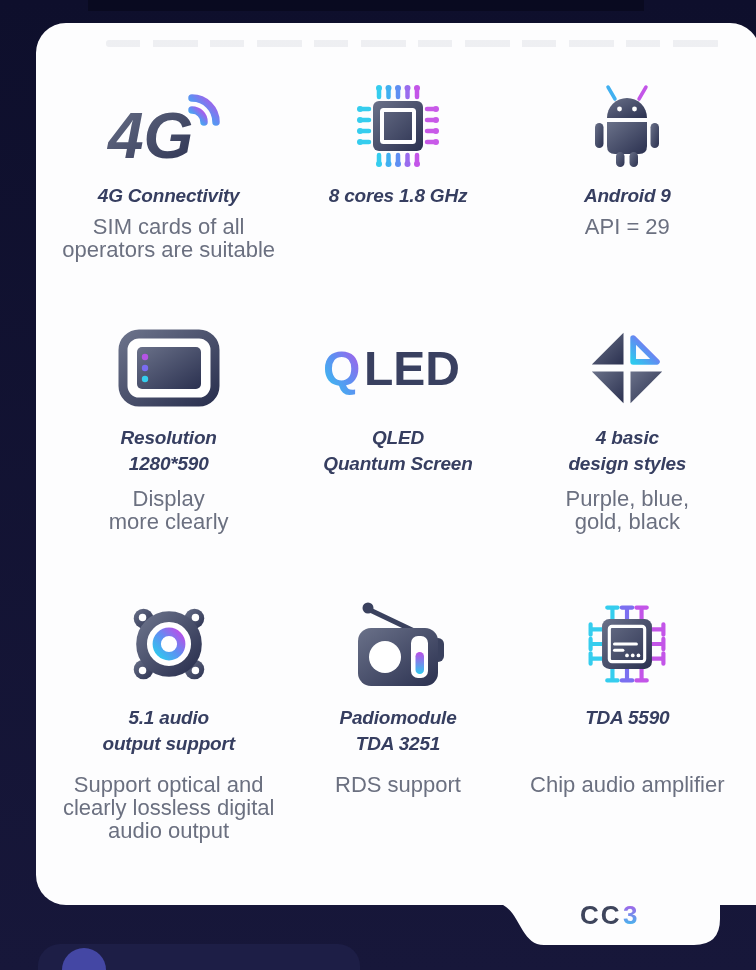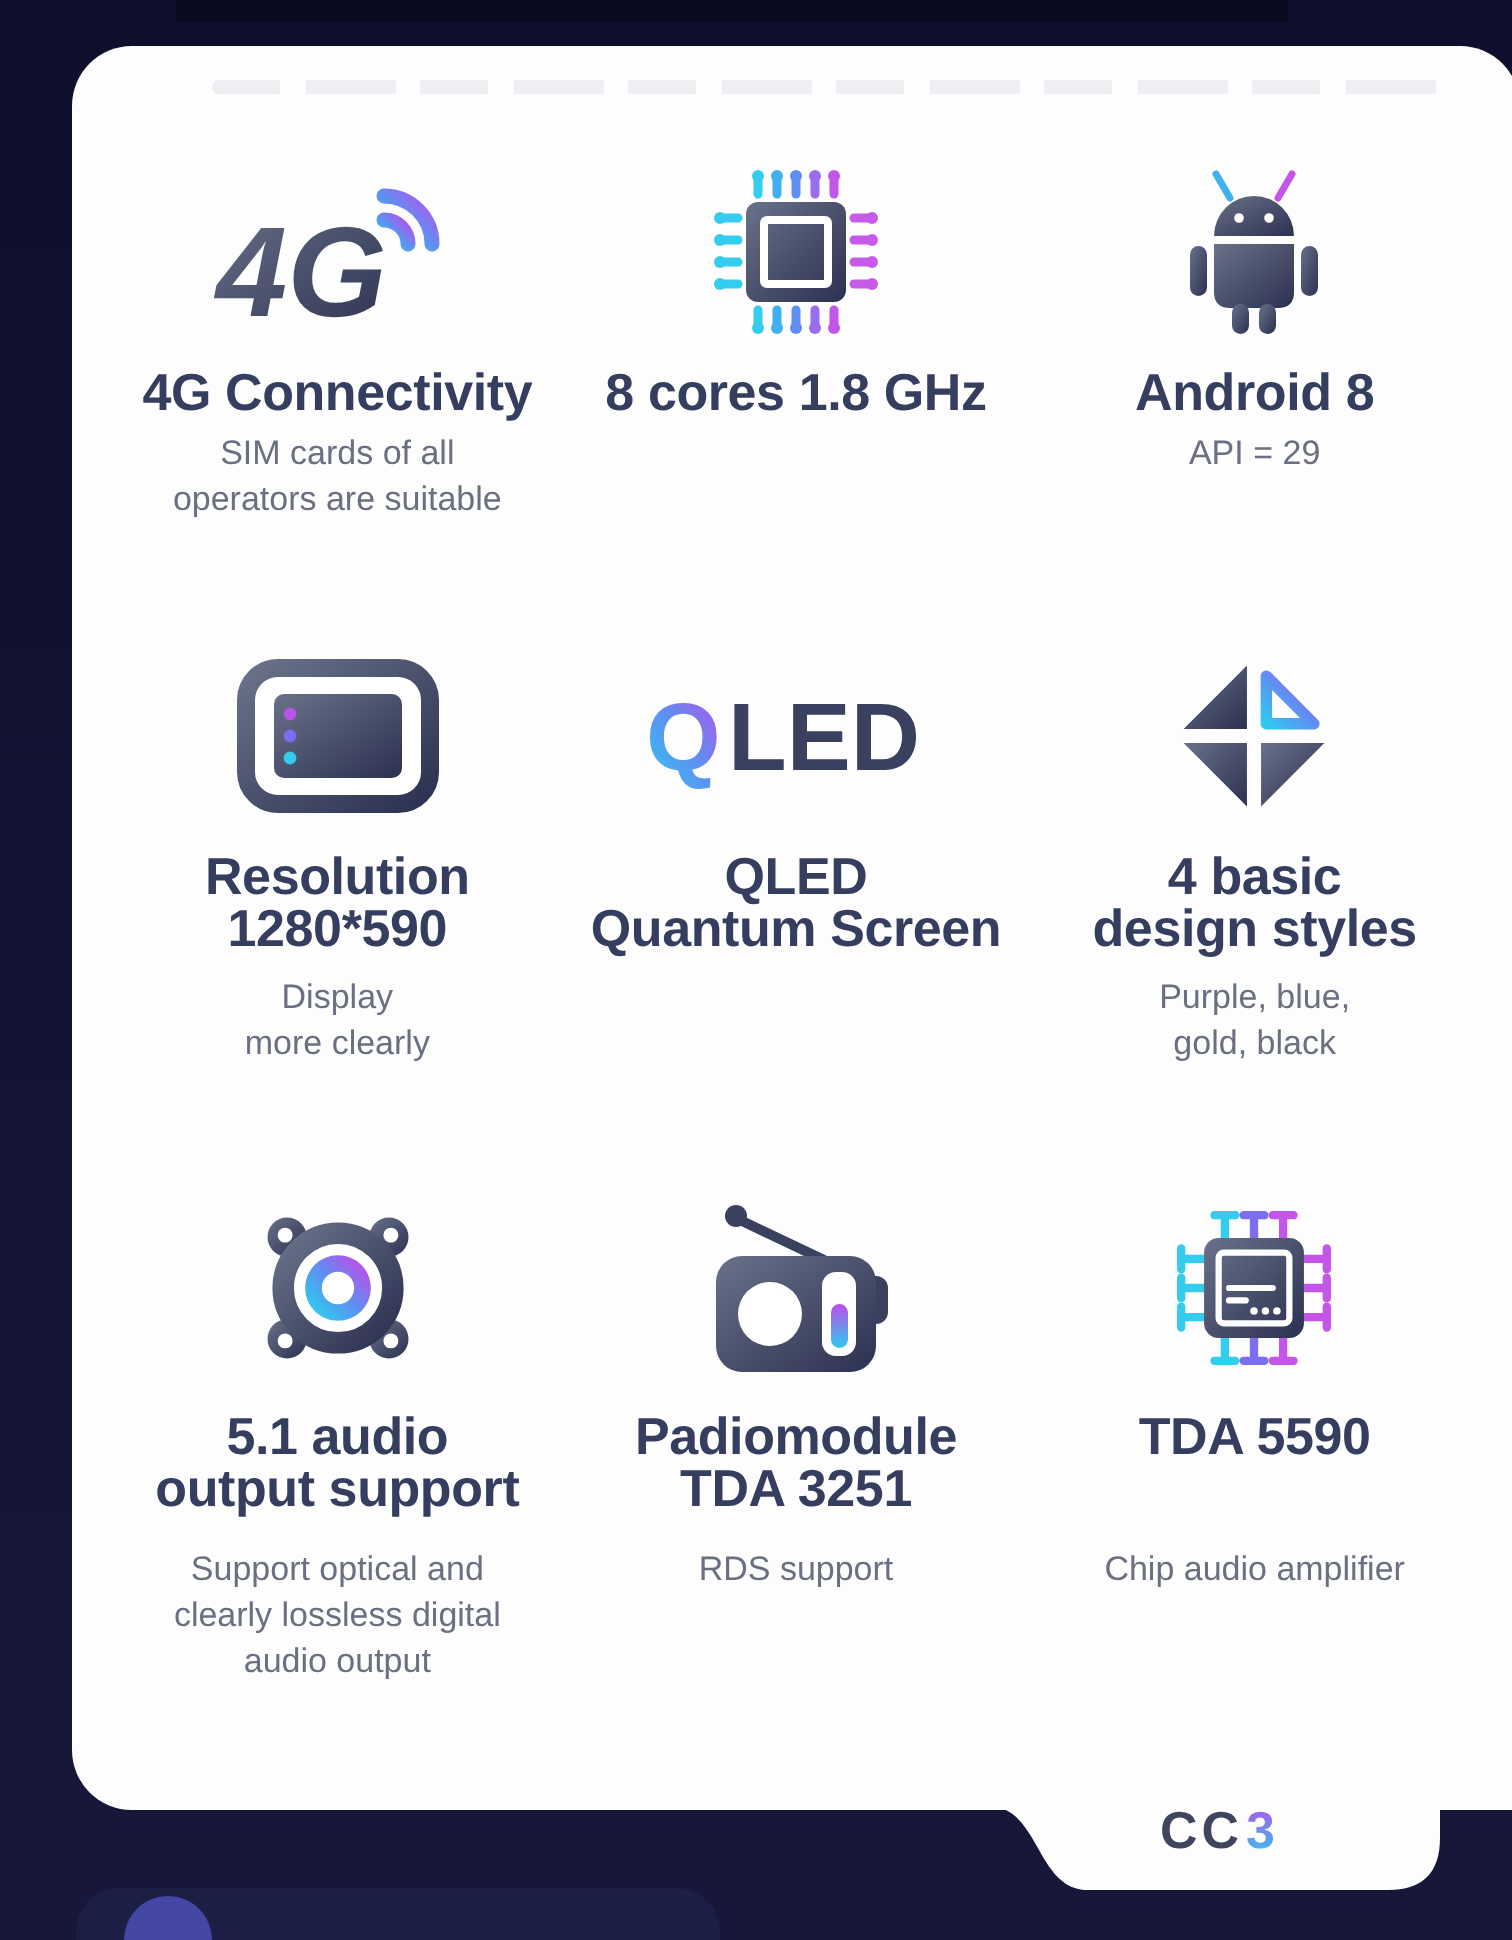--- a/index.html
+++ b/index.html
@@ -21,28 +21,28 @@
   .tab{position:absolute;left:480px;top:903px;}
   .brand{position:absolute;left:580px;top:900px;}
   .grid{
     position:absolute;inset:0;
     display:grid;grid-template-columns:repeat(3,1fr);grid-template-rows:242px 276px auto;
     padding:57px 18px 0 18px;box-sizing:border-box;
   }
   .cell{display:flex;flex-direction:column;align-items:center;text-align:center;}
   .icon-box{height:92px;width:100%;display:flex;align-items:center;justify-content:center;}
   .title{
-    margin-top:11px;font-weight:bold;font-size:26px;line-height:26px;
-    color:var(--title);white-space:pre-line;letter-spacing:-0.2px;
+    margin-top:11px;font-weight:bold;font-size:19px;line-height:26px;
+    color:var(--title);white-space:pre-line;letter-spacing:-0.2px;font-style:italic;
   }
   .r1 .title{min-height:26px;}
   .r2 .title,.r3 .title{min-height:52px;}
   .r3 .title{margin-top:15px;}
   .subtitle{
-    margin-top:6px;font-size:17px;line-height:23px;
+    margin-top:6px;font-size:22px;line-height:23px;
     color:var(--subtitle);white-space:pre-line;
   }
   .r2 .subtitle{margin-top:10px;}
   .r3 .subtitle{margin-top:16px;}
 </style>
 </head>
 <body>
 
 <div class="stage">
 
@@ -142,21 +142,21 @@
             <path d="M28 40 A20 20 0 0 1 68 40 Z" fill="url(#gSlate)"></path>
             <circle cx="40.5" cy="31" r="2.4" fill="#ffffff"></circle>
             <circle cx="55.5" cy="31" r="2.4" fill="#ffffff"></circle>
             <path d="M28 44 L68 44 L68 68 Q68 76 60 76 L36 76 Q28 76 28 68 Z" fill="url(#gSlate)"></path>
             <rect x="16" y="45" width="8.5" height="25" rx="4.25" fill="url(#gSlate)"></rect>
             <rect x="71.5" y="45" width="8.5" height="25" rx="4.25" fill="url(#gSlate)"></rect>
             <rect x="37" y="74" width="8.5" height="15" rx="4.25" fill="url(#gSlate)"></rect>
             <rect x="50.5" y="74" width="8.5" height="15" rx="4.25" fill="url(#gSlate)"></rect>
           </svg>
         </div>
-        <div class="title">Android 8</div>
+        <div class="title">Android 9</div>
         <div class="subtitle">API = 29</div>
       </div>
 
       <div class="cell r2">
         <div class="icon-box">
           <svg width="104" height="80" viewBox="0 0 104 80">
             <rect x="6" y="6" width="92" height="68" rx="16" fill="#ffffff" stroke="url(#gSlate)" stroke-width="9"></rect>
             <rect x="20" y="19" width="64" height="42" rx="5" fill="url(#gSlate)"></rect>
             <circle cx="28" cy="29" r="3.2" fill="#b554e6"></circle>
             <circle cx="28" cy="40" r="3.2" fill="#7a6cf0"></circle>

